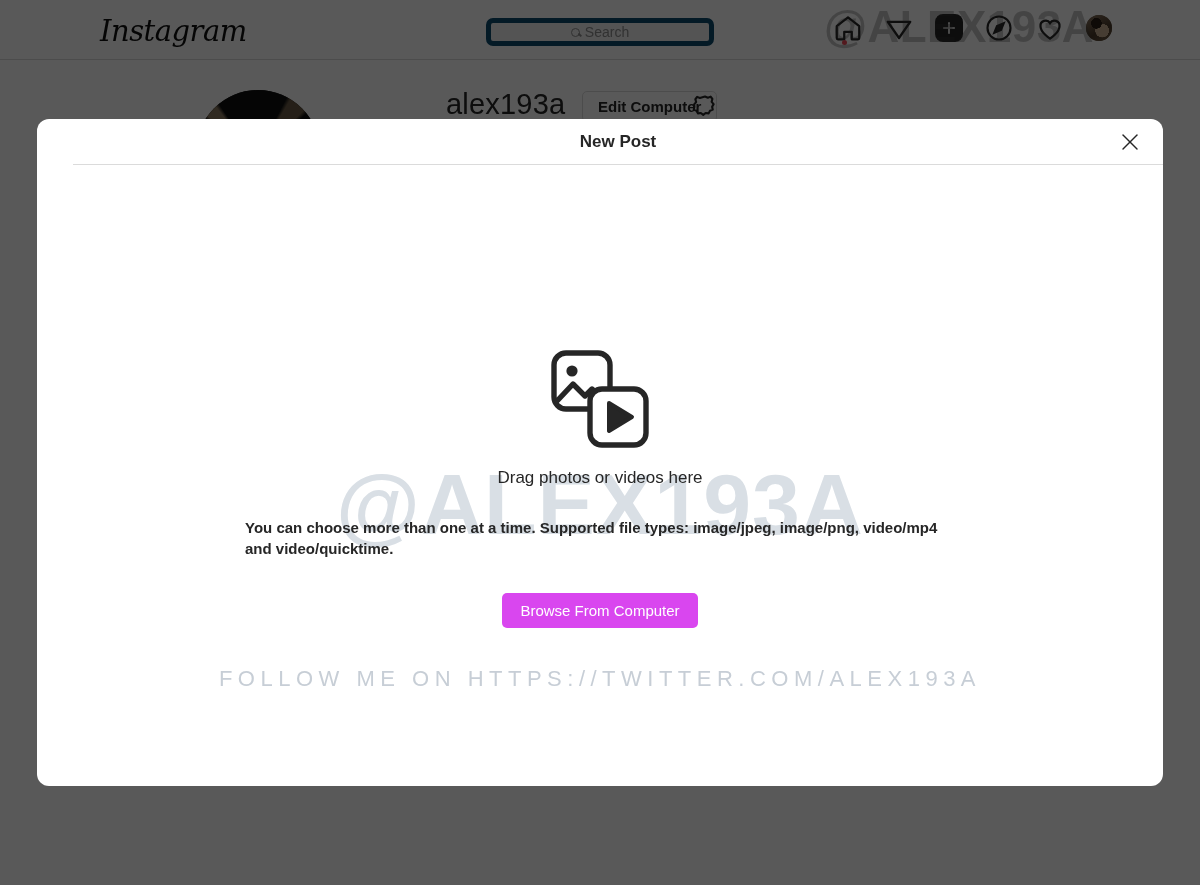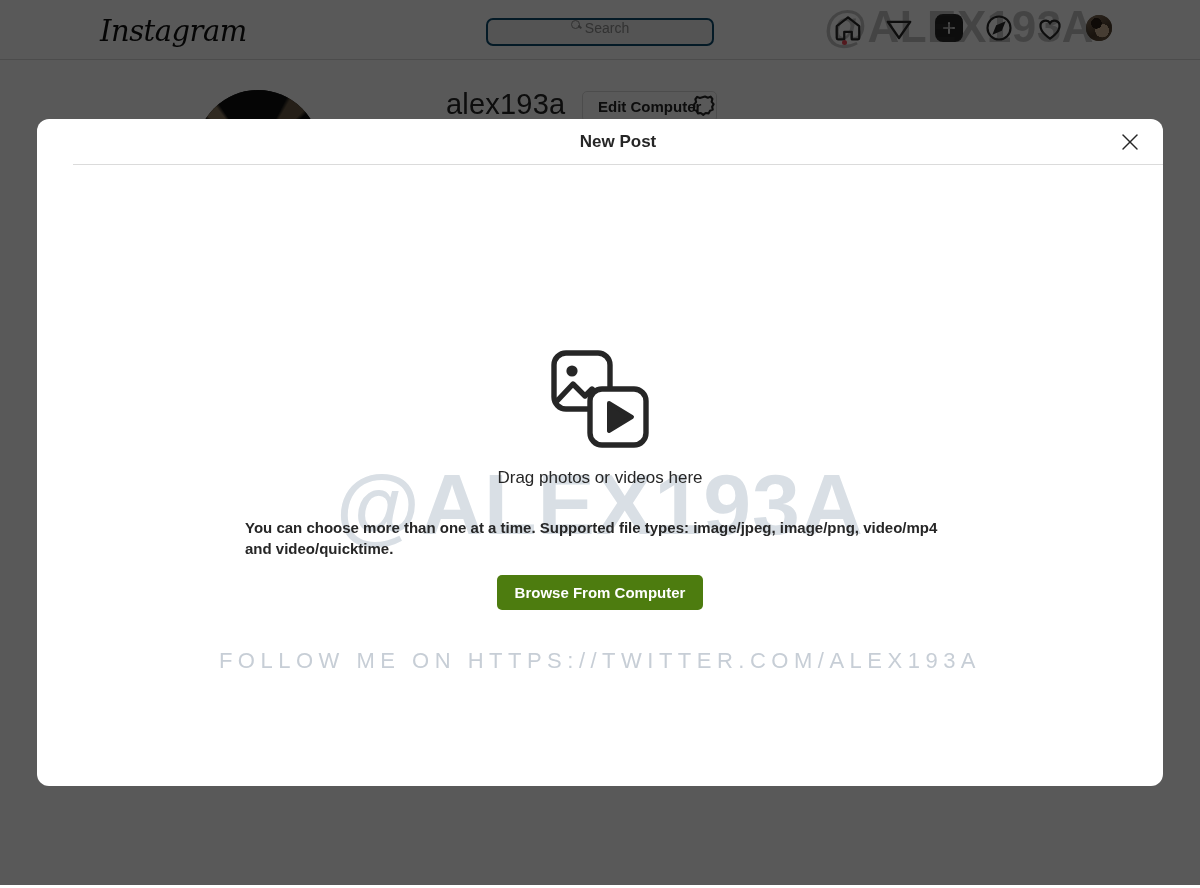--- a/index.html
+++ b/index.html
@@ -45,23 +45,24 @@
     white-space: nowrap;
   }
 
   .ig-search {
     position: absolute;
     left: 486px;
     top: 18px;
     width: 228px;
     height: 28px;
     background: #efefef;
-    border: 2px solid #0c4a6e;
+    border: 5px solid #0c4a6e;
     border-radius: 7px;
     display: flex;
+    align-items: center;
     justify-content: center;
     gap: 5px;
   }
   .ig-search .mag {
     width: 9px; height: 9px;
     border: 1.6px solid #8e8e8e;
     border-radius: 50%;
     position: relative;
     display: inline-block;
   }
@@ -271,29 +272,29 @@
     text-align: left;
     font-size: 15px;
     font-weight: bold;
     color: #262626;
     line-height: 21px;
   }
 
   .browse-btn {
     position: relative;
     z-index: 1;
-    margin-top: 16px;
-    background: #4d7c0f;
+    margin-top: 34px;
+    background: #d946ef;
     color: #ffffff;
     border: none;
     border-radius: 5px;
     padding: 9px 18px;
     font-family: "Liberation Sans", sans-serif;
     font-size: 15px;
-    font-weight: bold;
+    font-weight: normal;
     cursor: pointer;
   }
 
   .follow-line {
     position: relative;
     z-index: 1;
     margin-top: 38px;
     font-size: 22px;
     color: #c7ced6;
     letter-spacing: 5.5px;

